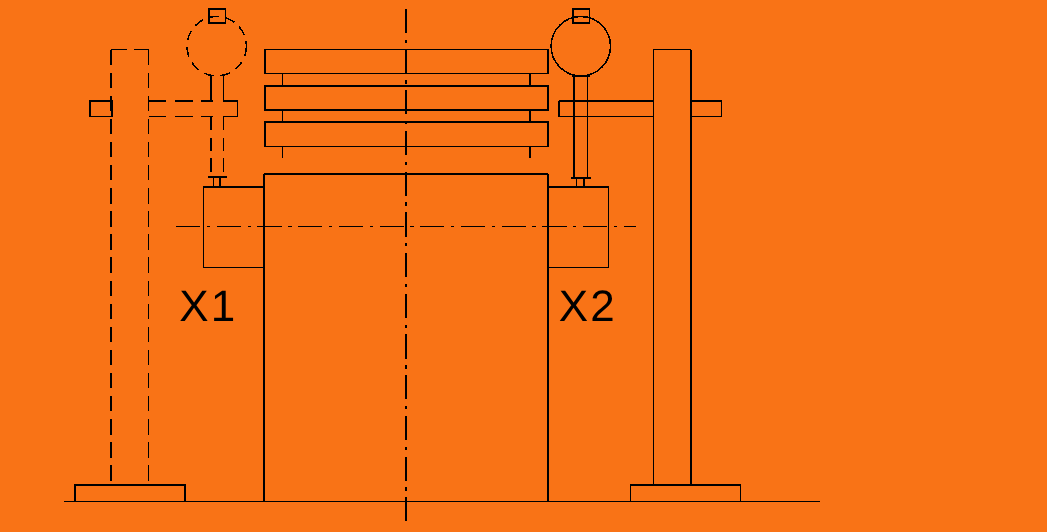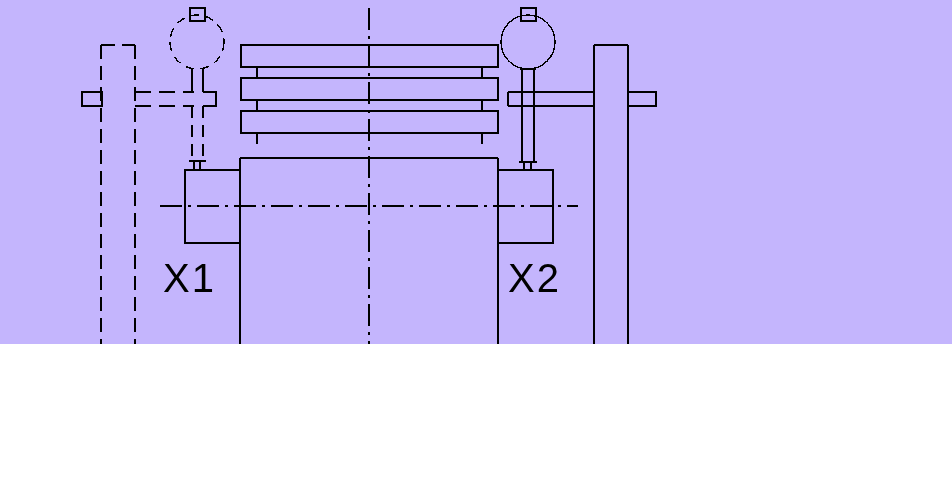--- a/index.html
+++ b/index.html
@@ -6,22 +6,22 @@
     margin: 0;
     padding: 0;
     background: #ffffff;
   }
   body {
     font-family: "Liberation Sans", sans-serif;
   }
   #drawing-canvas {
     position: relative;
     width: 952px;
-    height: 344px;
-    background: #c4b5fd;
+    height: 484px;
+    background: #f97316;
     overflow: hidden;
   }
   #drawing-canvas svg {
     display: block;
   }
   .label-text {
     font-family: "Liberation Sans", sans-serif;
     font-size: 40px;
     fill: #000000;
     letter-spacing: 2px;

